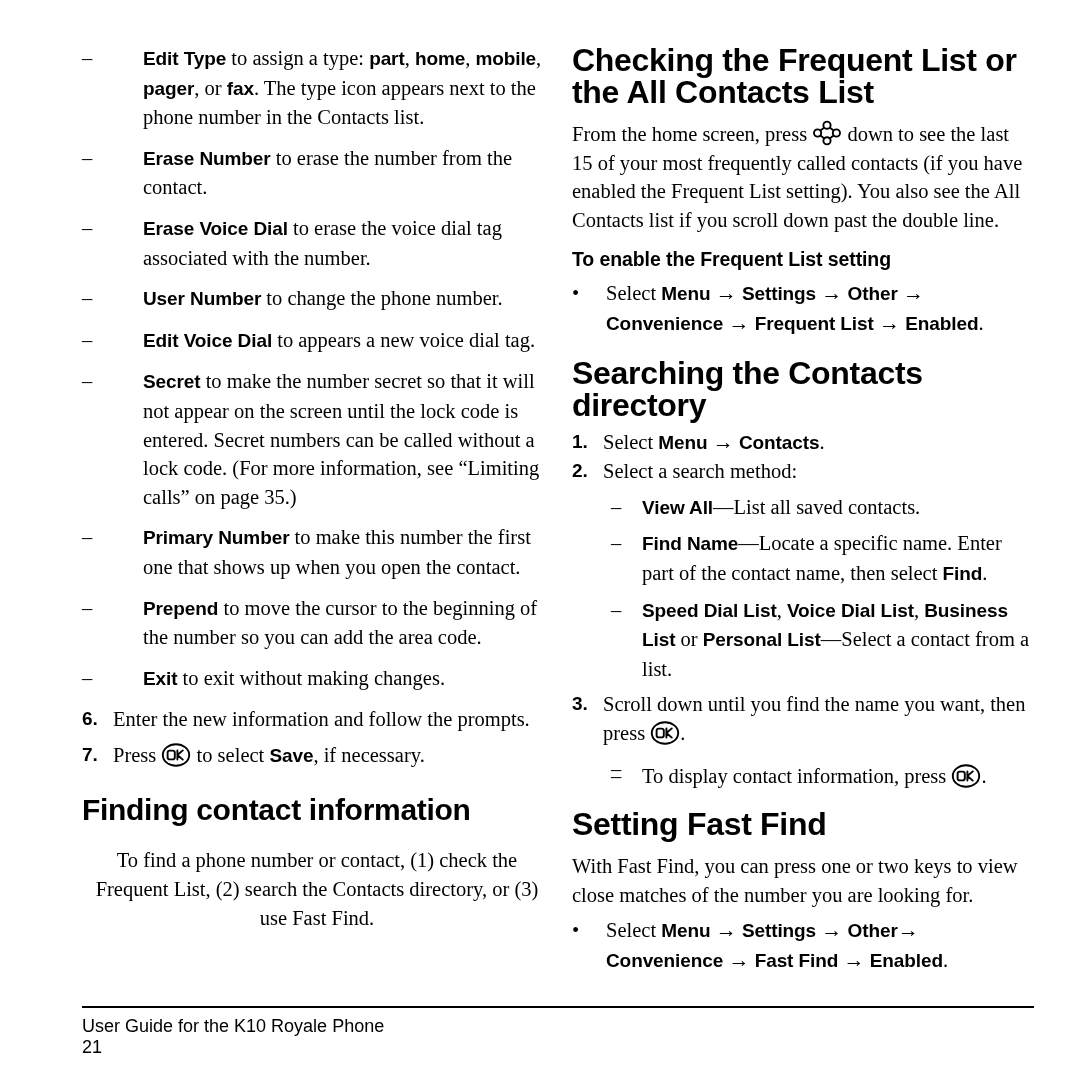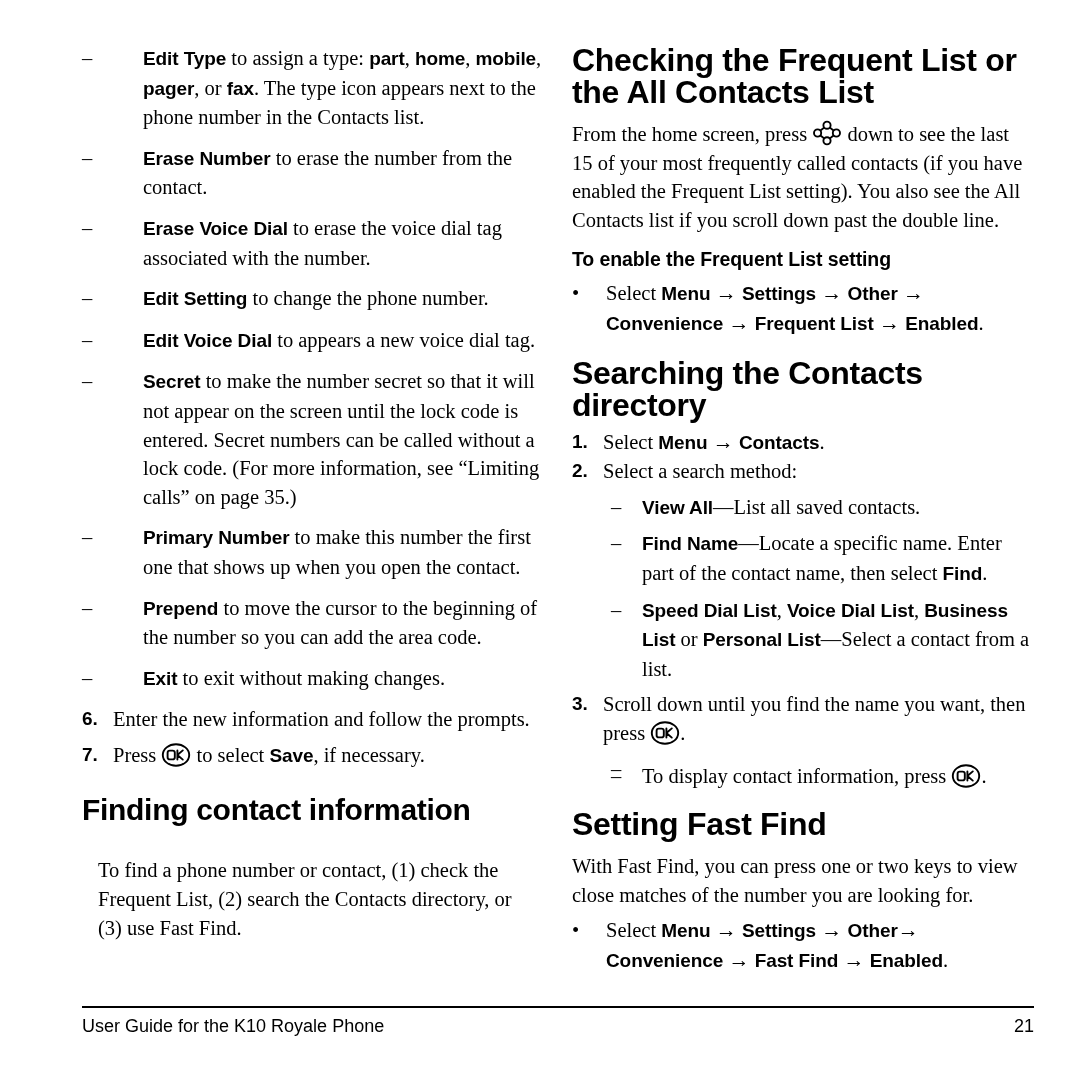--- a/index.html
+++ b/index.html
@@ -128,20 +128,21 @@
   .footer {
     position: absolute;
     left: 82px;
     top: 1016px;
     width: 952px;
     font-family: "Liberation Sans", sans-serif;
     font-size: 18px;
     display: flex;
     justify-content: space-between;
     align-items: baseline;
+    flex-direction: column;
   }
 </style>
 </head>
 <body>
 
 <div class="page">
 
   <div class="col col-left">
 
     <div>
@@ -162,21 +163,21 @@
 
       <div class="row body-text lvl-dash">
         <span class="marker dash">–</span>
         <span class="rowtext"><b>Erase Voice Dial</b><span> to erase the voice dial tag associated with the number.</span></span>
       </div>
 
       <div class="gap-m"></div>
 
       <div class="row body-text lvl-dash">
         <span class="marker dash">–</span>
-        <span class="rowtext"><b>Edit Setting</b><span> to change the phone number.</span></span>
+        <span class="rowtext"><b>User Number</b><span> to change the phone number.</span></span>
       </div>
 
       <div class="gap-m"></div>
 
       <div class="row body-text lvl-dash">
         <span class="marker dash">–</span>
         <span class="rowtext"><b>Edit Voice Dial</b><span> to appears a new voice dial tag.</span></span>
       </div>
 
       <div class="gap-m"></div>
@@ -225,21 +226,21 @@
               <path d="M16.4 7.4 L16.4 16.6 M16.4 12 L21.8 7.4 M16.4 12 L21.8 16.6" fill="none" stroke="#000" stroke-width="1.9" stroke-linecap="round"></path>
             </svg></span><span> to select </span><b>Save</b><span>, if necessary.</span></span>
     </div>
 
     <div class="gap-xl"></div>
 
     <h1 class="h1">Finding contact information</h1>
 
     <div class="gap-m"></div>
 
-    <p class="body-text" style="margin:16px;">To find a phone number or contact, (1) check the Frequent List, (2) search the Contacts directory, or (3) use Fast Find.</p>
+    <p class="body-text" style="margin:6px;text-align:center;">To find a phone number or contact, (1) check the Frequent List, (2) search the Contacts directory, or (3) use Fast Find.</p>
   </div>
 
   <div class="col col-right">
 
     <h2 class="h2">Checking the Frequent List or the All Contacts List</h2>
 
     <div class="gap-m"></div>
 
     <p class="body-text" style="margin:0;"><span>From the home screen, press </span><span class="key"><svg width="30" height="26" viewBox="0 0 30 26">
             <g fill="none" stroke="#000" stroke-width="1.9">

